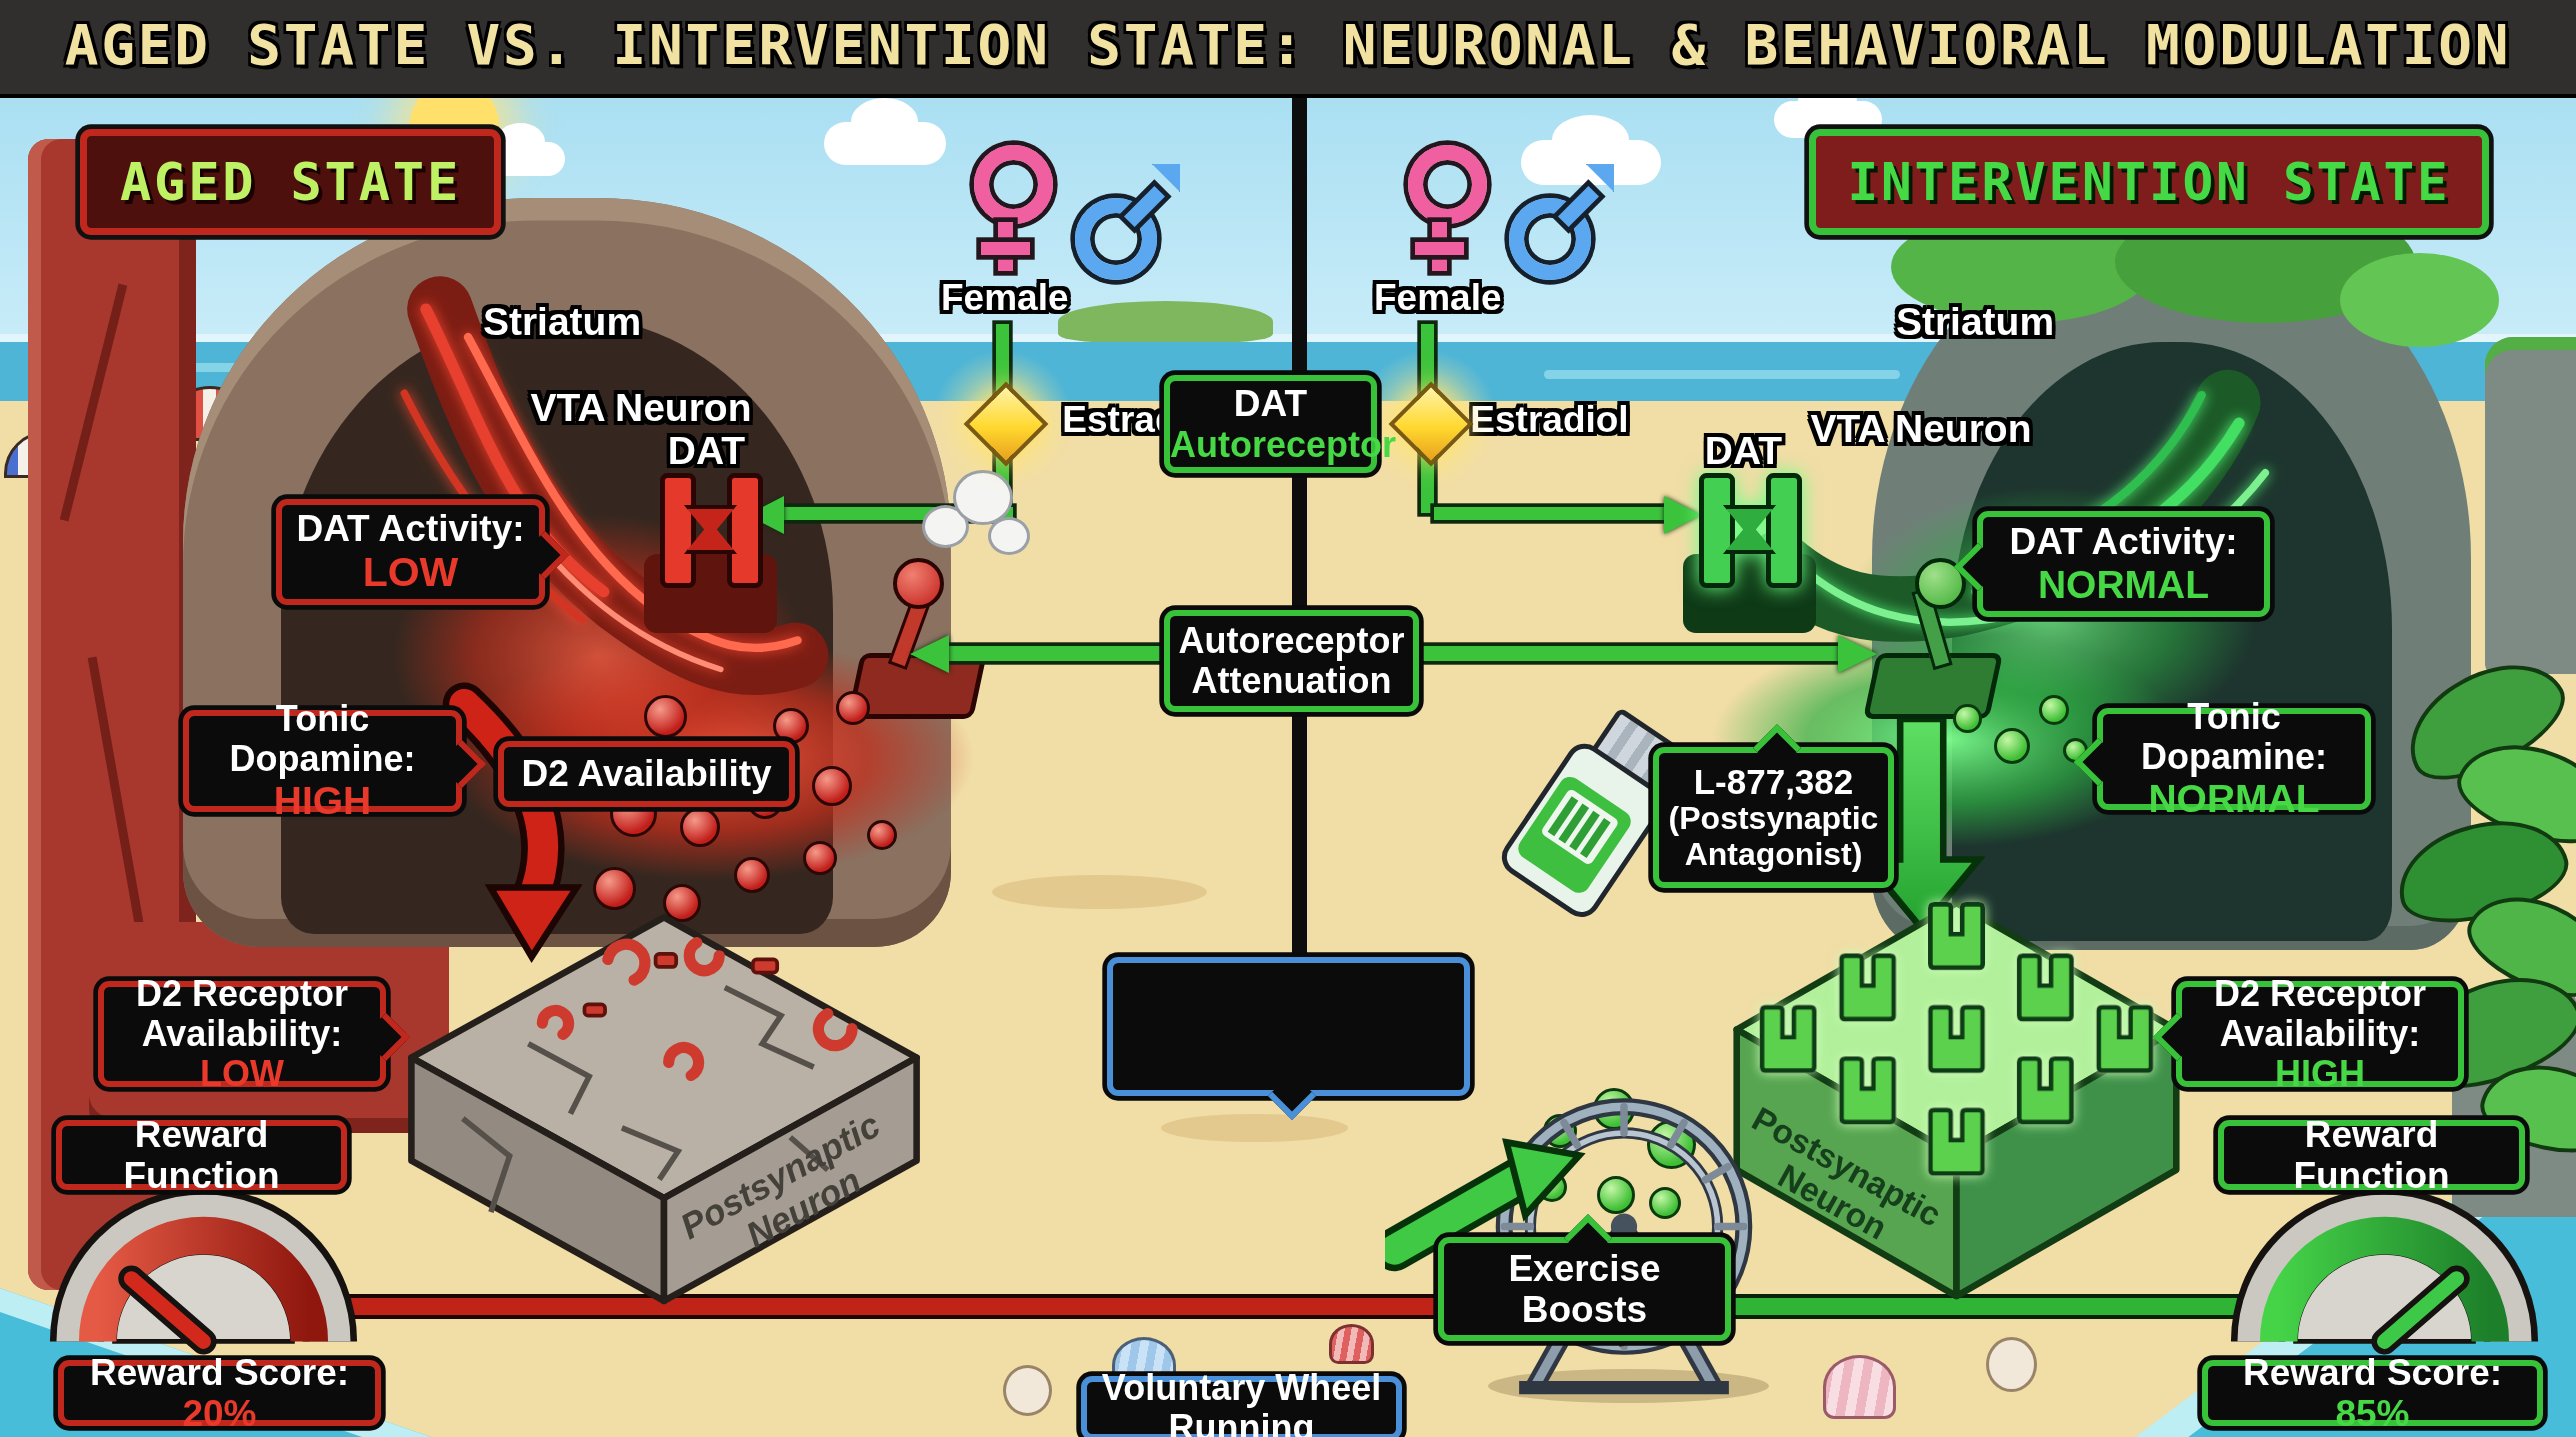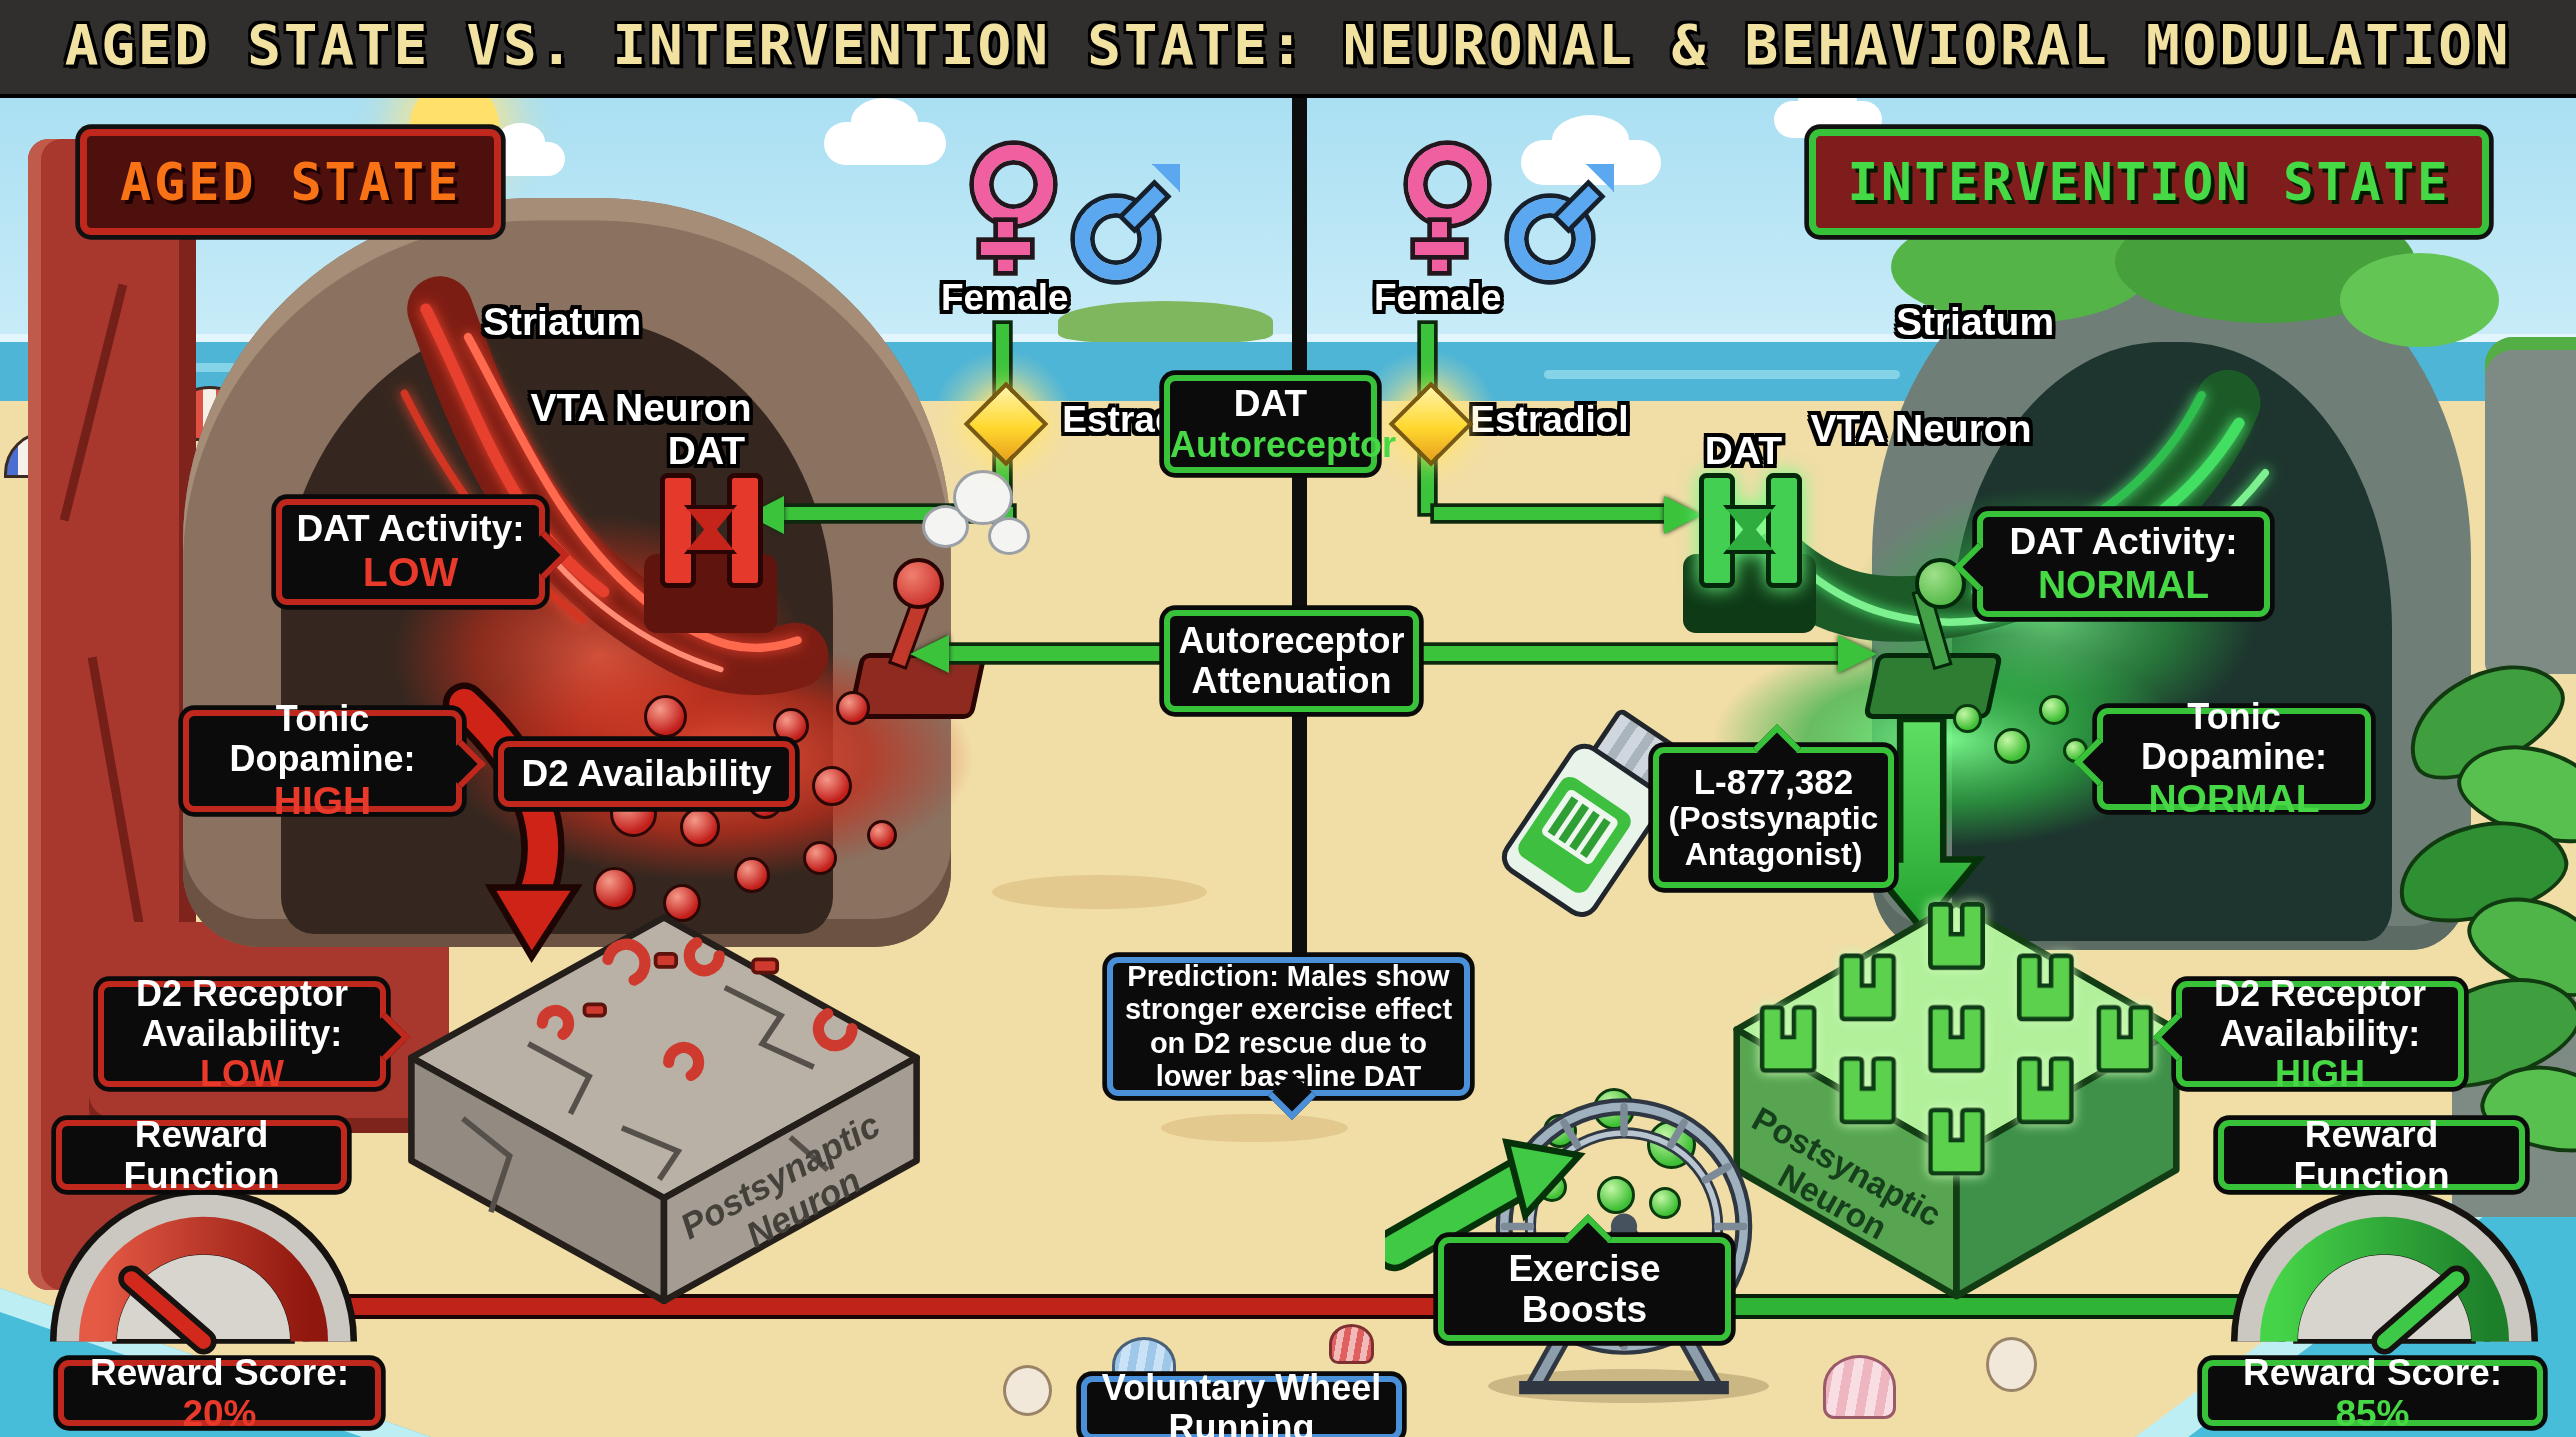--- a/index.html
+++ b/index.html
@@ -153,21 +153,21 @@
     </g>
 
     <path d="M496,752 C560,812 602,884 568,962" stroke="#1c0503" stroke-width="46" fill="none" stroke-linecap="round"></path>
     <path d="M496,752 C560,812 602,884 568,962" stroke="#cf2318" stroke-width="32" fill="none" stroke-linecap="round"></path>
     <polygon points="524,948 616,948 568,1022" fill="#cf2318" stroke="#1c0503" stroke-width="7"></polygon>
 
     <polygon points="2030,768 2076,768 2076,918 2114,918 2053,992 1992,918 2030,918" fill="url(#gArrow)" stroke="#06320a" stroke-width="7"></polygon>
   </svg>
 
   <div class="abs px" style="left:80px;top:129px;width:407px;height:92px;background:#4e100d;border:7.5px solid #c0281e;border-radius:11.2px;box-shadow:0 0 0 4.7px #111;z-index:6;display:flex;align-items:center;justify-content:center;">
-    <span style="font-size:52px;color:#f97316;text-shadow:3.7px 3.7px 0 #1a0000;">AGED STATE</span>
+    <span style="font-size:52px;color:#bef264;text-shadow:3.7px 3.7px 0 #1a0000;">AGED STATE</span>
   </div>
   <div class="abs px" style="left:1809px;top:129px;width:666px;height:92px;background:#7f1d1d;border:7.5px solid #38c23a;border-radius:11.2px;box-shadow:0 0 0 4.7px #111;z-index:6;display:flex;align-items:center;justify-content:center;">
     <span style="font-size:51px;color:#46d946;text-shadow:3.7px 3.7px 0 #001a00;">INTERVENTION STATE</span>
   </div>
 
   <div class="abs ol" style="left:459px;top:300px;width:206px;text-align:center;font-size:39px;z-index:4;">Striatum</div>
   <div class="abs ol" style="left:510px;top:386px;width:262px;text-align:center;font-size:39px;z-index:4;">VTA Neuron</div>
   <div class="abs ol" style="left:655px;top:429px;width:103px;text-align:center;font-size:39px;z-index:4;">DAT</div>
   <div class="abs ol" style="left:941px;top:277px;width:126px;text-align:center;font-size:37px;z-index:4;">Female</div>
   <div class="abs ol" style="left:1048px;top:399px;width:187px;text-align:center;font-size:37px;z-index:4;">Estradiol</div>
@@ -452,21 +452,20 @@
     <div style="font-size:36px;">Attenuation</div>
   </div>
   <div class="callout green-b" style="left:1653px;top:747px;width:229px;height:129px;">
     <div class="ptr ptr-t"></div>
     <div style="font-size:35px;">L-877,382</div>
     <div style="font-size:32px;">(Postsynaptic</div>
     <div style="font-size:32px;">Antagonist)</div>
   </div>
   <div class="callout blue-b" style="left:1107px;top:957px;width:363px;height:139px;padding:5.6px 9.4px;box-sizing:border-box;">
     <div class="ptr ptr-b"></div>
-    <div style="font-size:29px;line-height:1.15;">Prediction: Males show stronger exercise effect on D2 rescue due to lower baseline DAT</div>
   </div>
   <div class="callout green-b" style="left:1438px;top:1237px;width:281px;height:92px;">
     <div class="ptr ptr-t"></div>
     <div style="font-size:37px;">Exercise Boosts</div>
   </div>
   <div class="callout blue-b" style="left:1081px;top:1376px;width:309px;height:52px;">
     <div style="font-size:36px;">Voluntary Wheel Running</div>
   </div>
 
   <div class="callout green-b" style="left:1977px;top:511px;width:281px;height:94px;">

